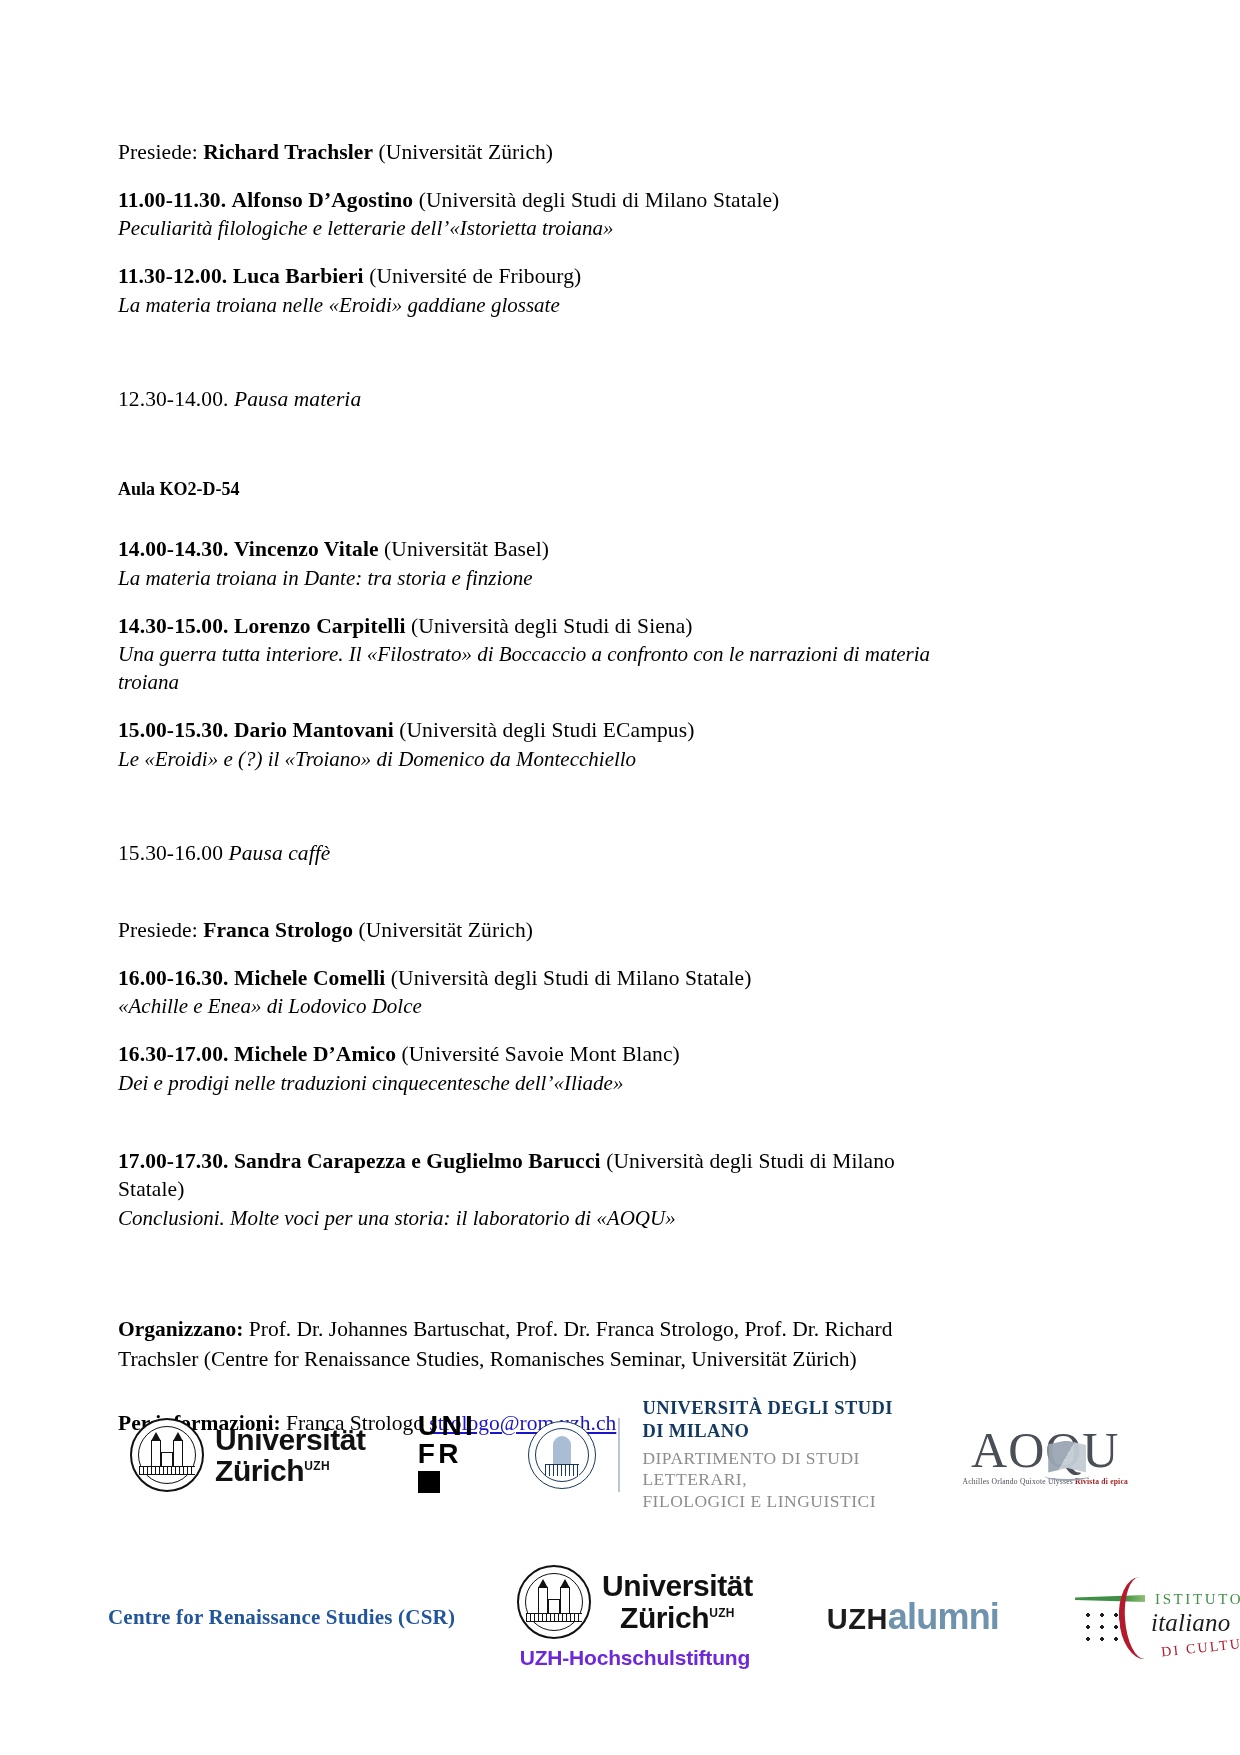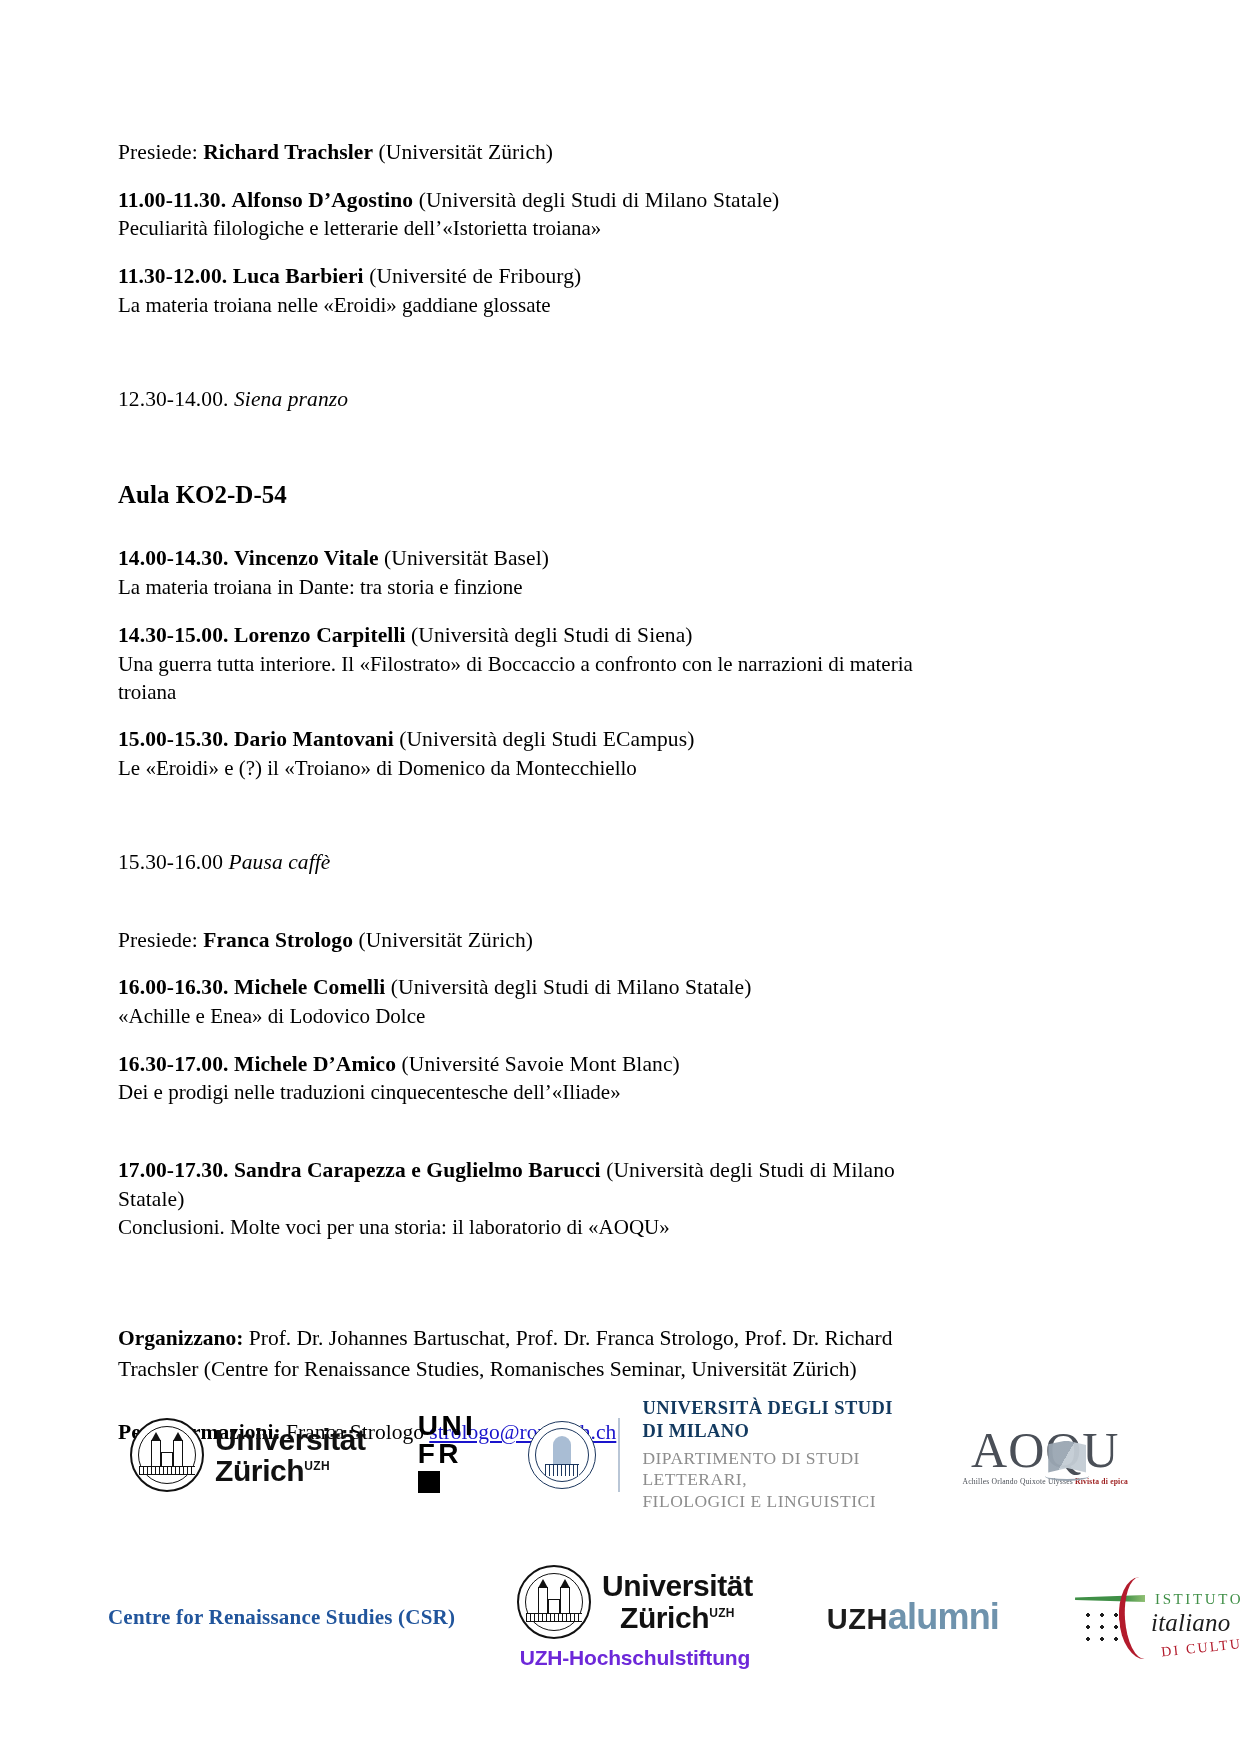--- a/index.html
+++ b/index.html
@@ -25,31 +25,32 @@
   .entry { margin: 0 0 19px 0; }
   .line {
     font-size: 21.5px;
     line-height: 1.33;
     letter-spacing: 0.1px;
   }
   .bold { font-weight: bold; }
   .ital { font-style: italic; }
   .sub {
     font-size: 21px;
+    font-style: italic;
     line-height: 1.33;
     margin-top: 1px;
   }
 
   .gap-lg { height: 46px; }
   .gap-md { height: 30px; }
   .gap-sm { height: 14px; }
   .gap-xl { height: 62px; }
 
   .venue {
-    font-size: 25px;
+    font-size: 18px;
     font-weight: bold;
     line-height: 1.33;
   }
 
   .para {
     font-size: 21.5px;
     line-height: 1.42;
   }
 
   a.mail {
@@ -364,21 +365,21 @@
       <span>(Université de Fribourg)</span>
     </div>
     <div class="sub">La materia troiana nelle «Eroidi» gaddiane glossate</div>
   </div>
 
   <div class="gap-lg"></div>
 
   <div class="entry">
     <div class="line">
       <span>12.30-14.00.</span>
-      <span class="ital">Siena pranzo</span>
+      <span class="ital">Pausa materia</span>
     </div>
   </div>
 
   <div class="gap-lg"></div>
 
   <div class="entry">
     <div class="venue">Aula KO2-D-54</div>
   </div>
 
   <div class="gap-sm"></div>

